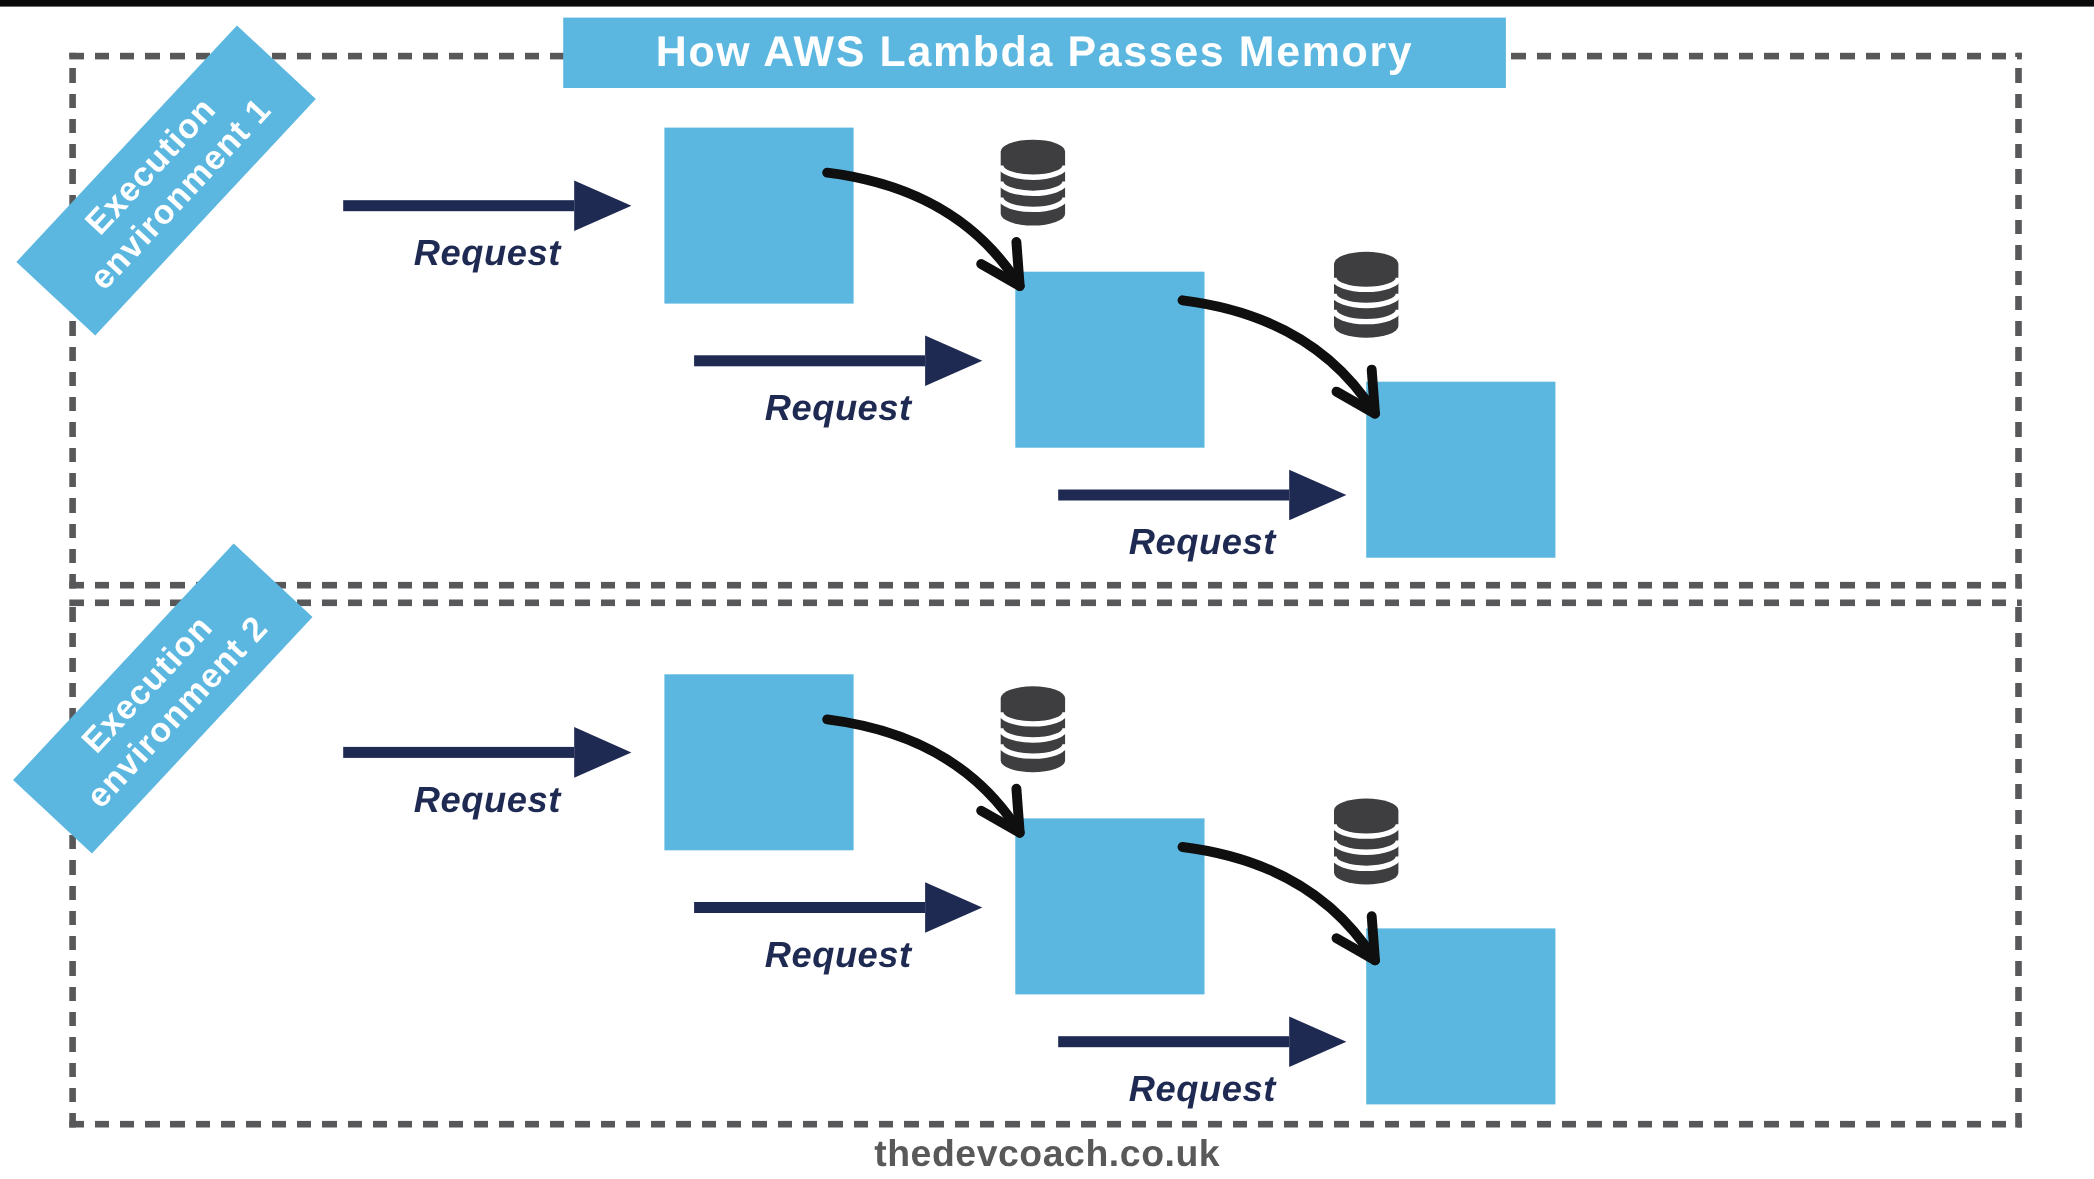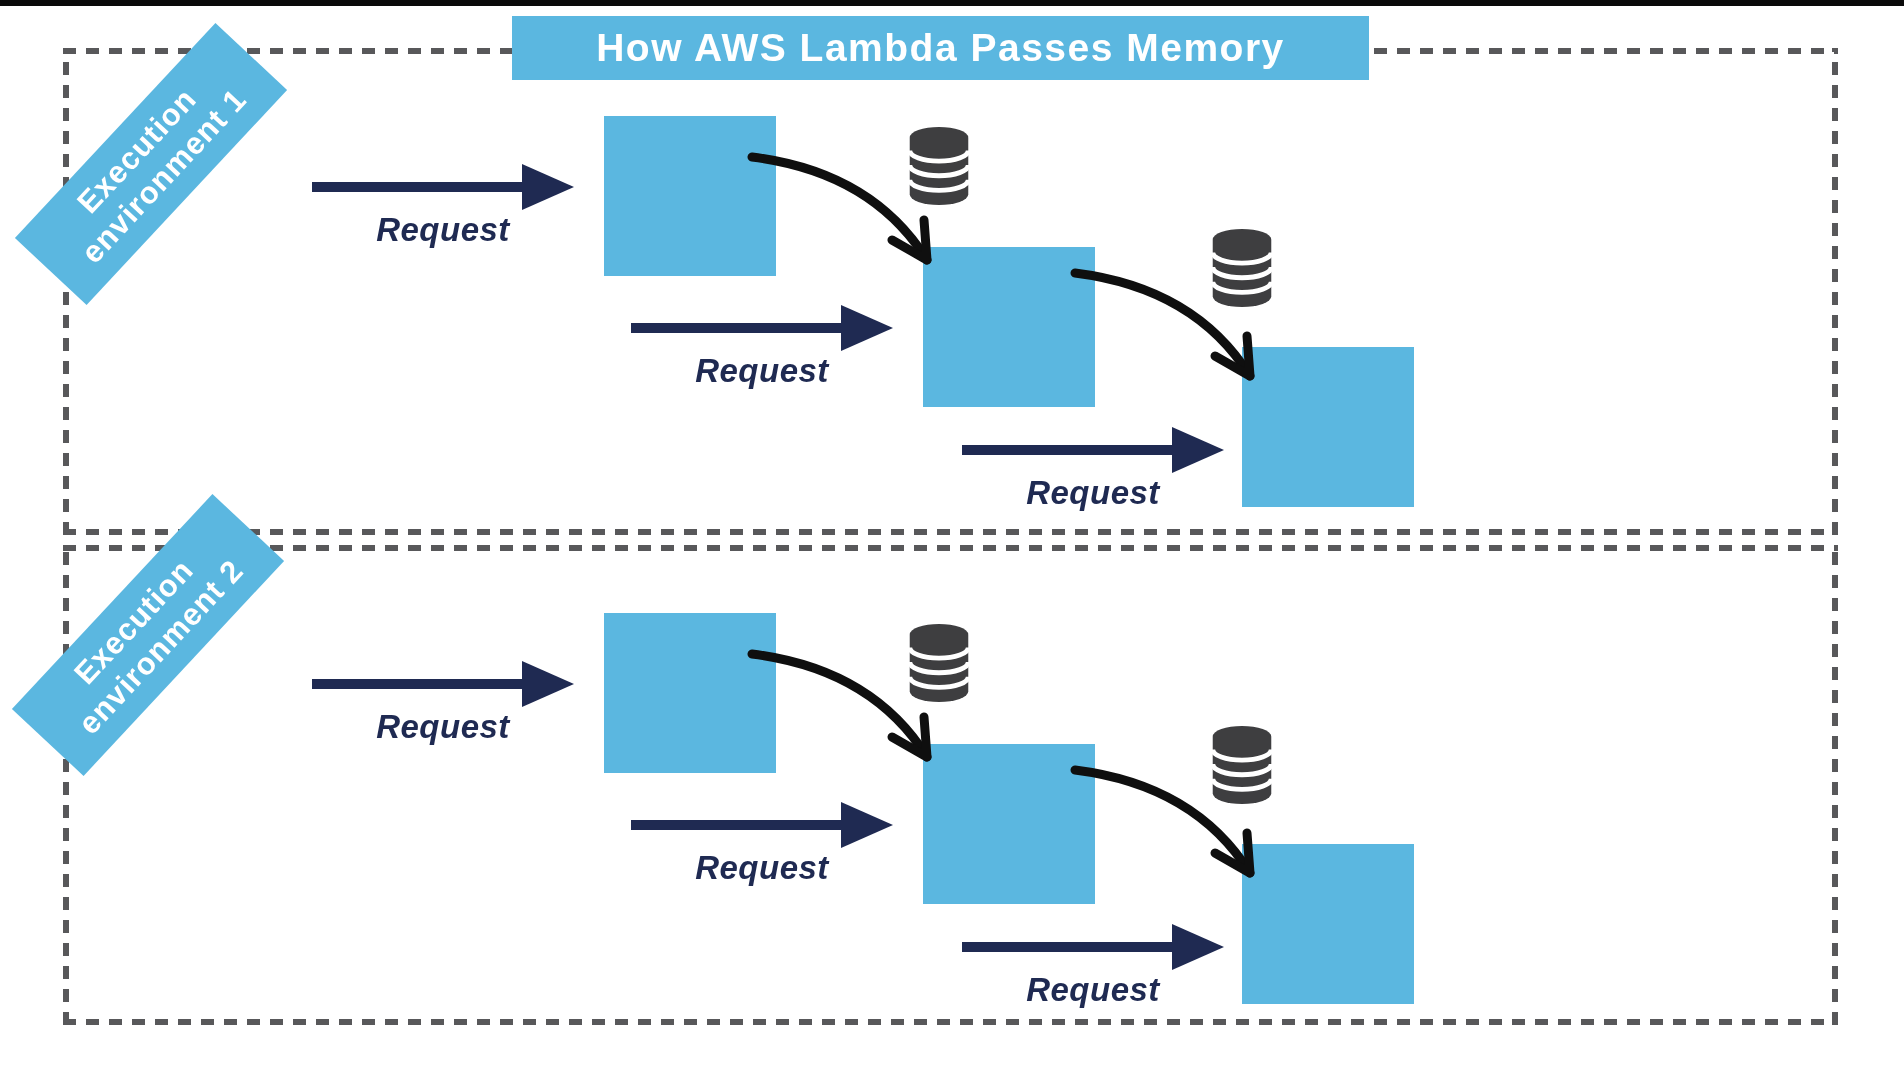--- a/index.html
+++ b/index.html
@@ -175,14 +175,15 @@
         <div class="arrow-head"></div>
       </div>
       <div class="request-label">Request</div>
     </div>
   </div>
 
   <div class="title-banner">
     <span>How AWS Lambda Passes Memory</span>
   </div>
 
+  <div class="footer">thedevcoach.co.uk</div>
 
 </div>
 
 </body></html>

